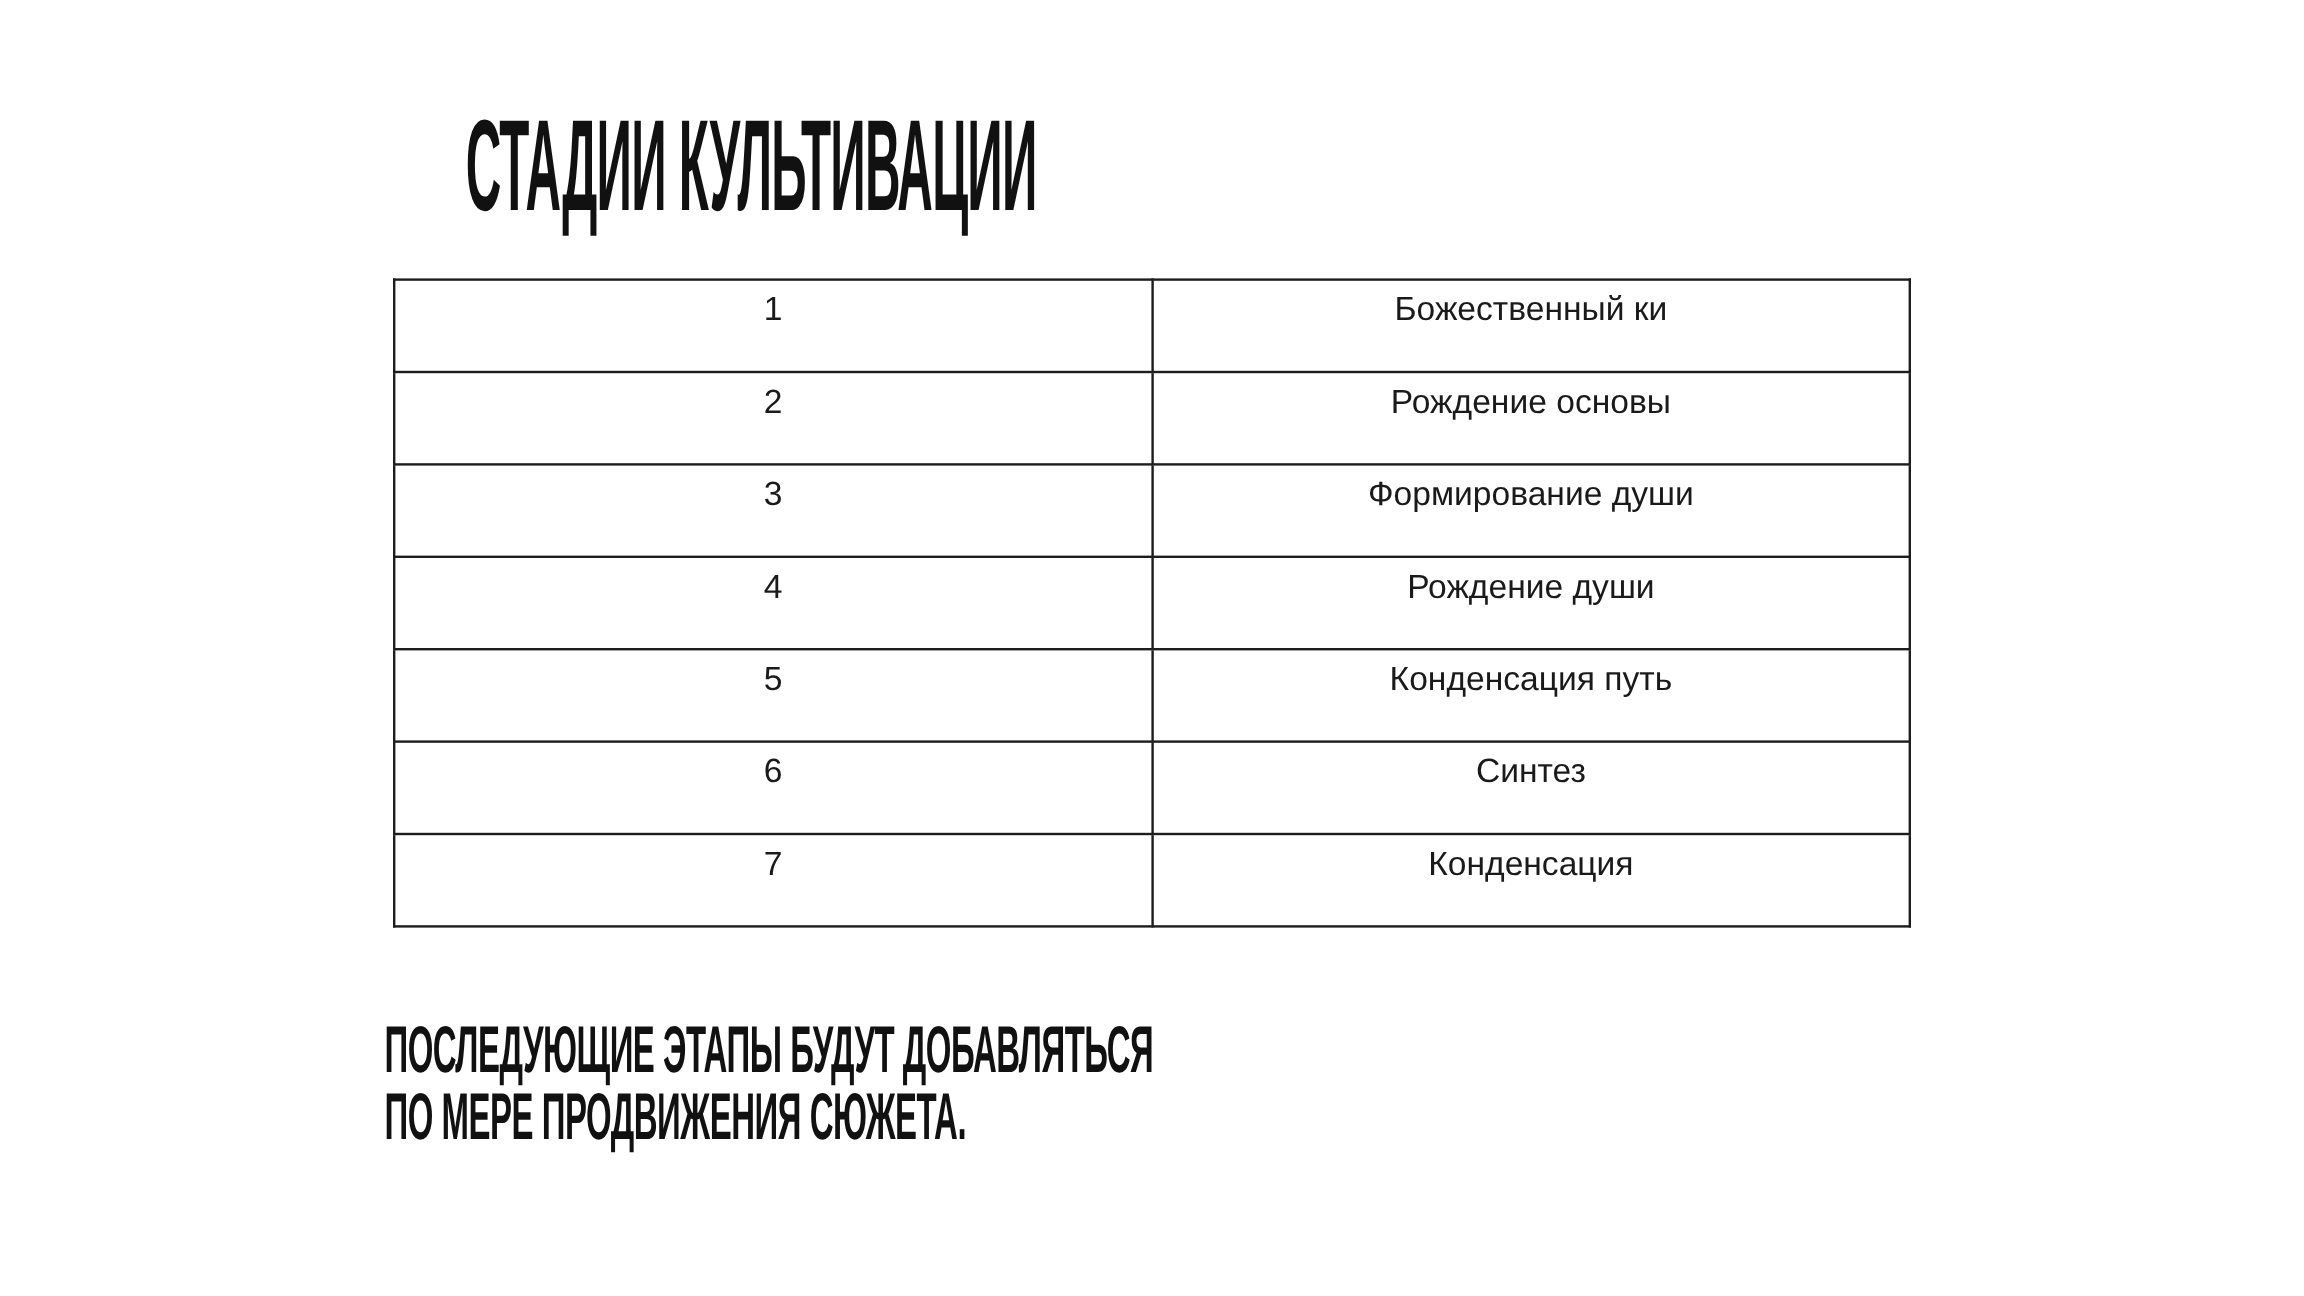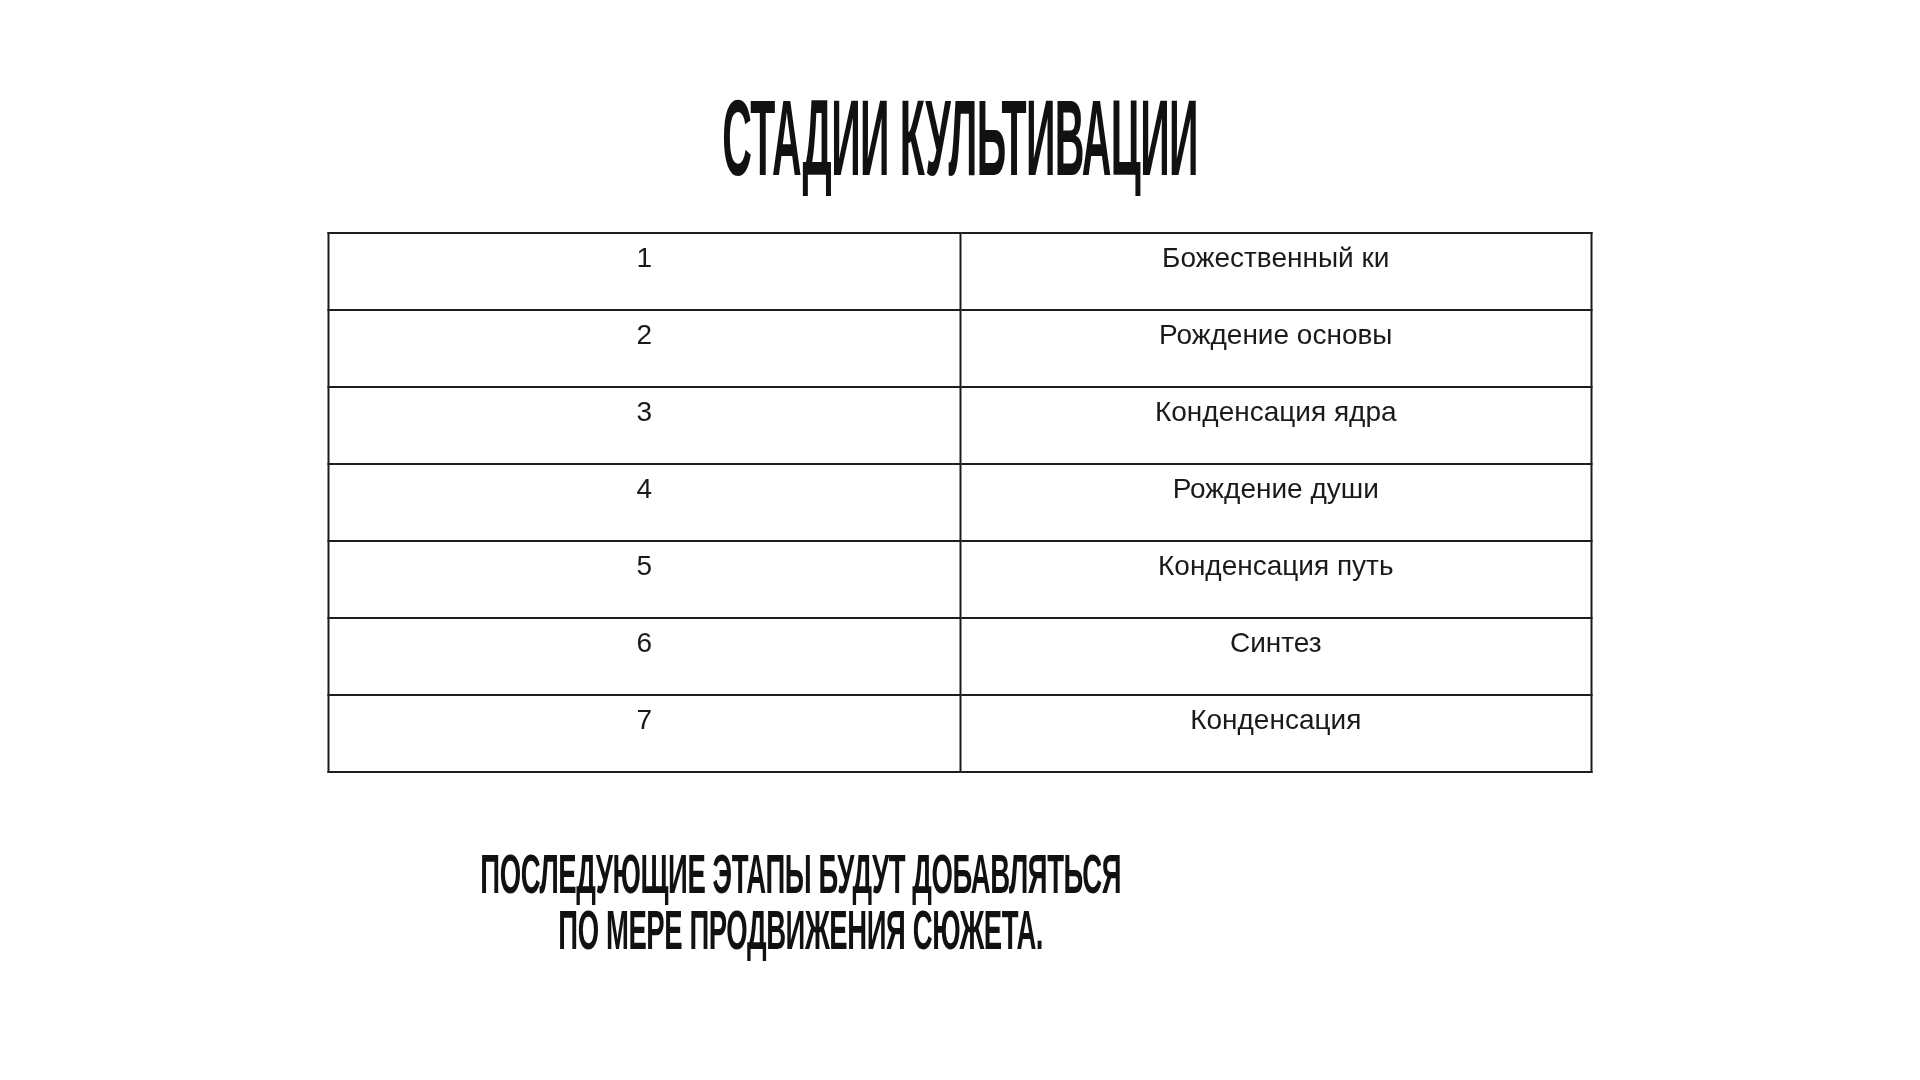--- a/index.html
+++ b/index.html
@@ -15,21 +15,21 @@
     font-family: "Liberation Sans", sans-serif;
     color: #161616;
   }
 
   
   .title-wrap {
     position: absolute;
     top: 84px;
     left: 0;
     width: 1920px;
-    text-align: center;
+    text-align: left;
   }
   .display-condensed {
     display: inline-block;
     font-weight: bold;
     white-space: nowrap;
     letter-spacing: -0.015em;
     color: #111111;
   }
   .page-title {
     font-size: 108px;
@@ -61,21 +61,21 @@
     padding: 8px 6px 0 6px;
     color: #1a1a1a;
   }
 
   
   .footer-wrap {
     position: absolute;
     top: 846px;
     left: 0;
     width: 1601px;
-    text-align: center;
+    text-align: left;
   }
   .footer-note {
     font-size: 55px;
     line-height: 56px;
     transform: scaleX(0.5);
   }
   .footer-note .line {
     display: block;
   }
 </style>
@@ -94,21 +94,21 @@
         <tr>
           <td>1</td>
           <td>Божественный ки</td>
         </tr>
         <tr>
           <td>2</td>
           <td>Рождение основы</td>
         </tr>
         <tr>
           <td>3</td>
-          <td>Конденсация ядра</td>
+          <td>Формирование души</td>
         </tr>
         <tr>
           <td>4</td>
           <td>Рождение души</td>
         </tr>
         <tr>
           <td>5</td>
           <td>Конденсация путь</td>
         </tr>
         <tr>

